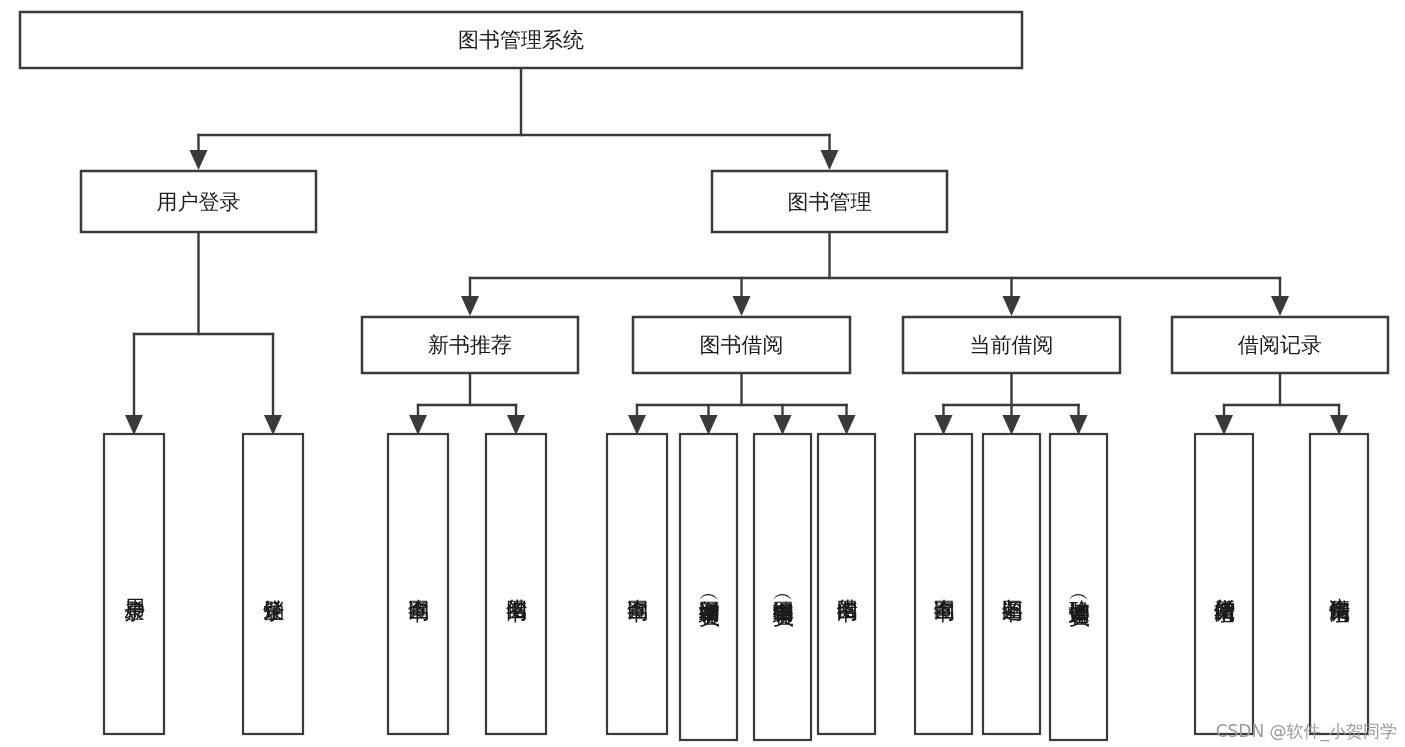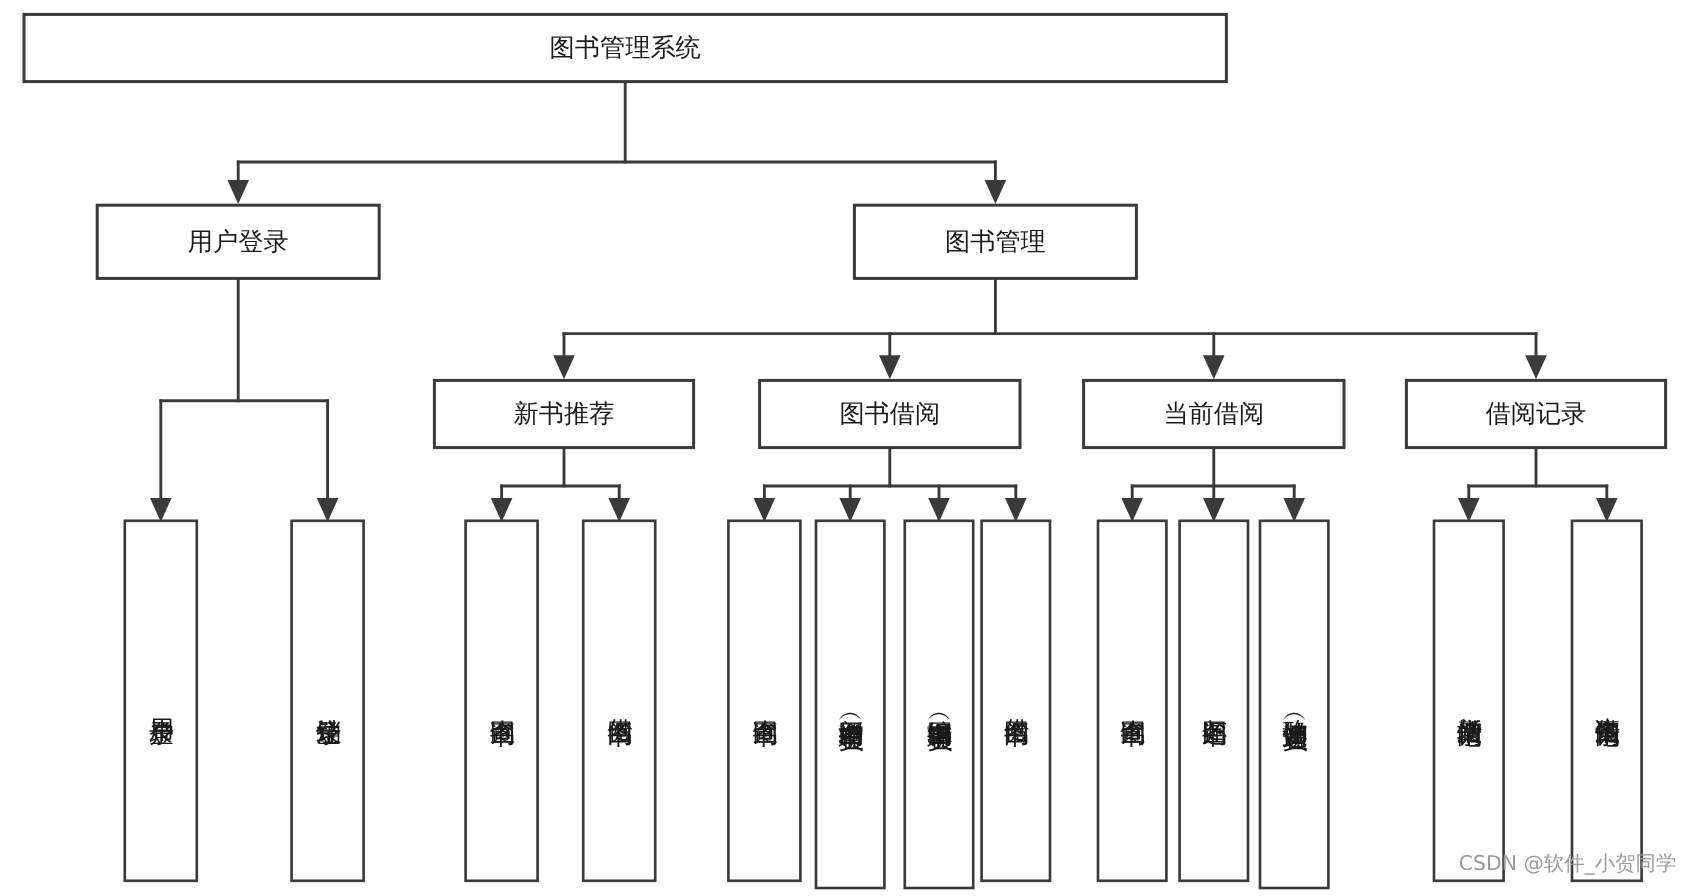--- a/index.html
+++ b/index.html
@@ -65,21 +65,21 @@
     font-family: "DejaVu Sans", "Liberation Sans", sans-serif;
     font-size: 21px;
     line-height: 1.12;
     color: #1a1a1a;
     letter-spacing: 1px;
     white-space: nowrap;
   }
   .watermark {
     position: absolute;
     right: 8px;
-    bottom: 16px;
+    bottom: 4px;
     font-family: "DejaVu Sans", "Liberation Sans", sans-serif;
     font-size: 17px;
     color: #9a9a9a;
     white-space: nowrap;
   }
 </style>
 </head>
 <body>
 
 <div id="diagram-root">

